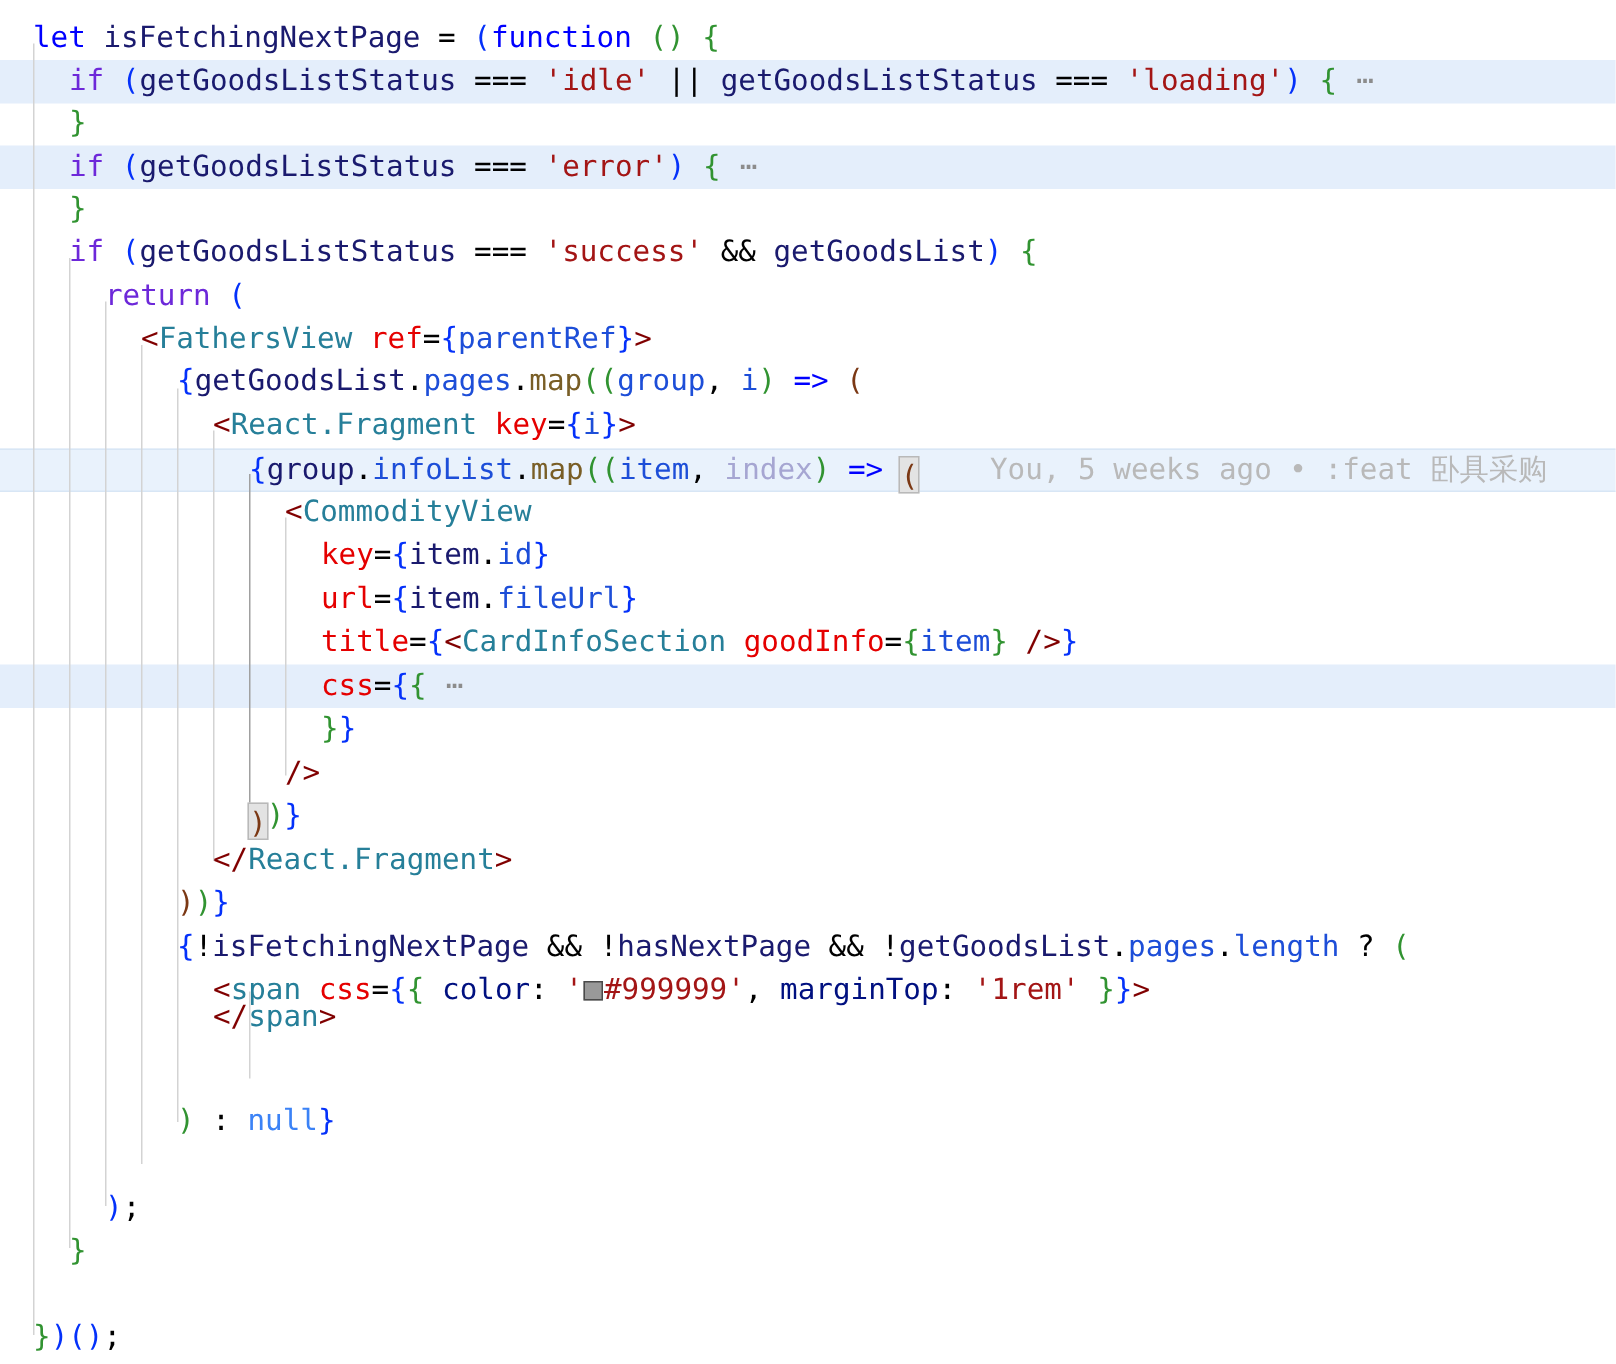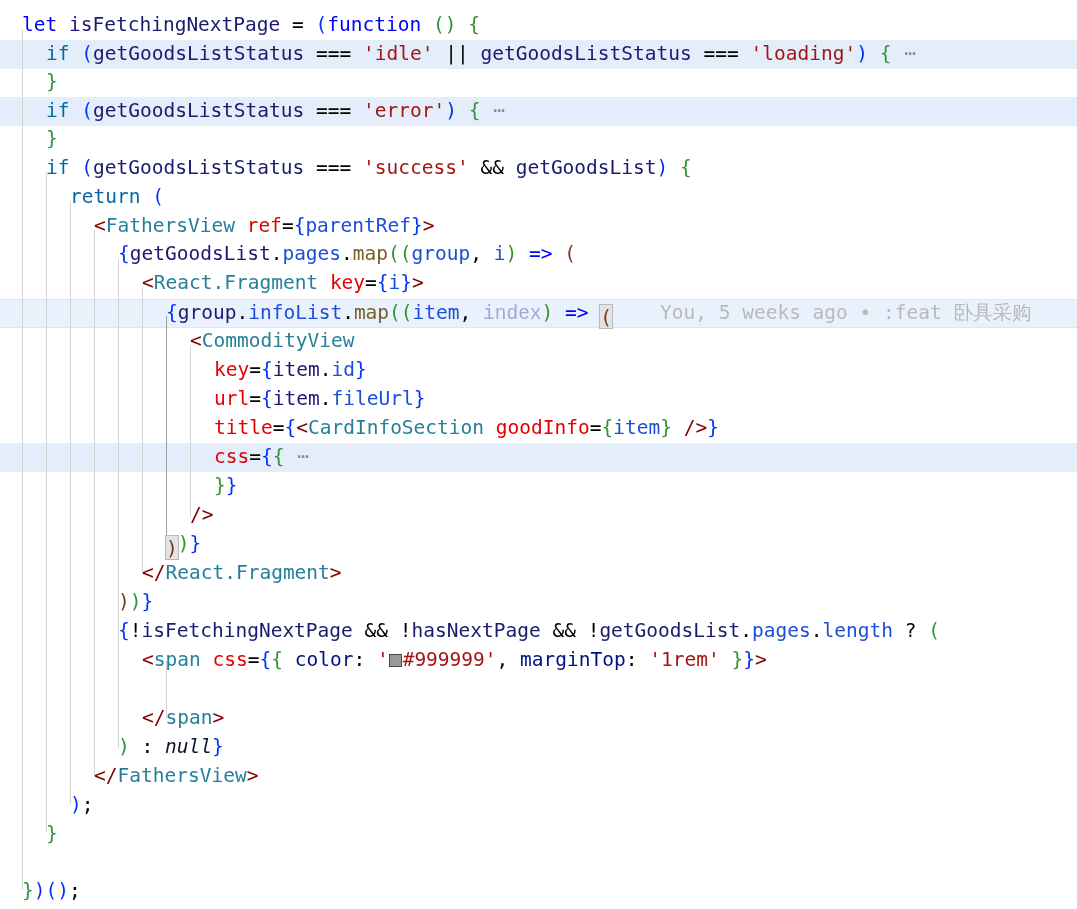--- a/index.html
+++ b/index.html
@@ -26,35 +26,35 @@
   .band{position:absolute;left:0;right:0;height:28.7px;background:#e4eefb;z-index:1;}
   
   .curline{position:absolute;left:0;right:0;height:28.7px;background:#e9f2fc;
            border-top:1px solid #d8e6f5;border-bottom:1px solid #d8e6f5;
            box-sizing:border-box;z-index:1;}
   
   .guide{position:absolute;width:1px;background:#d3d3d3;z-index:2;}
   .guide.active{background:#a0a0a0;width:1px;}
   
   .kw    {color:#0000ff;}            
-  .ctrl  {color:#0369a1;}            
+  .ctrl  {color:#6d28d9;}            
   .plain {color:#1a1a6e;}            
   .op    {color:#000000;}            
   .str   {color:#a31515;}            
   .punct {color:#000000;}            
   .brk1  {color:#0431fa;}            
   .brk2  {color:#319331;}            
   .brk3  {color:#7b3814;}            
   .tag   {color:#267f99;}            
   .tagpunct{color:#800000;}          
   .attr  {color:#e50000;text-align:right;}            
   .fn    {color:#795e26;}            
   .prop  {color:#1d4ed8;}            
-  .param {color:#a6a6d2;font-family:Liberation Mono, monospace;}            
-  .nul   {color:#0f172a;font-style:italic;}
+  .param {color:#a6a6d2;}            
+  .nul   {color:#3b82f6;}
   .cjk   {color:#8a8a8a;font-family:"DejaVu Sans","Liberation Sans",sans-serif;}
   .cssprop{color:#001080;}
   
   .fold{color:#8c8c8c;letter-spacing:1px;}
   
   .bmatch{display:inline-block;border:1px solid #b9b9b9;background:#e3e3e3;
           line-height:25px;height:25px;vertical-align:-5px;
           margin:0 -1px;padding:0 0px;box-sizing:border-box;}
   
   .swatch{display:inline-block;width:13px;height:13px;background:#999999;
@@ -127,25 +127,24 @@
 
   <div class="line" style="top:559px"><span class="code" style="left:142px"><span class="tagpunct">&lt;/</span><span class="tag">React.Fragment</span><span class="tagpunct">&gt;</span></span></div>
 
   <div class="line" style="top:588px"><span class="code" style="left:118px"><span class="brk3">)</span><span class="brk2">)</span><span class="brk1">}</span></span></div>
 
   <div class="line" style="top:617px"><span class="code" style="left:118px"><span class="brk1">{</span><span class="op">!</span><span class="plain">isFetchingNextPage</span><span class="op"> &amp;&amp; !</span><span class="plain">hasNextPage</span><span class="op"> &amp;&amp; !</span><span class="plain">getGoodsList</span><span class="op">.</span><span class="prop">pages</span><span class="op">.</span><span class="prop">length</span><span class="op"> ? </span><span class="brk2">(</span></span></div>
 
   <div class="line" style="top:646px"><span class="code" style="left:142px"><span class="tagpunct">&lt;</span><span class="tag">span</span><span class="op"> </span><span class="attr">css</span><span class="op">=</span><span class="brk1">{</span><span class="brk2">{</span><span class="op"> </span><span class="cssprop">color</span><span class="op">: </span><span class="str">'</span><span class="swatch"></span><span class="str">#999999</span><span class="str">'</span><span class="op">, </span><span class="cssprop">marginTop</span><span class="op">: </span><span class="str">'1rem'</span><span class="op"> </span><span class="brk2">}</span><span class="brk1">}</span><span class="tagpunct">&gt;</span></span></div>
 
 
-  <div class="line" style="top:704px"><span class="code" style="left:142px"><span class="tagpunct">&lt;/</span><span class="tag">span</span><span class="tagpunct">&gt;</span></span></div>
+  <div class="line" style="top:664px"><span class="code" style="left:142px"><span class="tagpunct">&lt;/</span><span class="tag">span</span><span class="tagpunct">&gt;</span></span></div>
 
   <div class="line" style="top:733px"><span class="code" style="left:118px"><span class="brk2">)</span><span class="op"> : </span><span class="nul">null</span><span class="brk1">}</span></span></div>
 
-  <div class="line" style="top:762px"><span class="code" style="left:94px"><span class="tagpunct">&lt;/</span><span class="tag">FathersView</span><span class="tagpunct">&gt;</span></span></div>
 
   <div class="line" style="top:791px"><span class="code" style="left:70px"><span class="brk1">)</span><span class="punct">;</span></span></div>
 
   <div class="line" style="top:820px"><span class="code" style="left:46px"><span class="brk2">}</span></span></div>
 
 
   <div class="line" style="top:877px"><span class="code" style="left:22px"><span class="brk2">}</span><span class="brk1">)</span><span class="brk1">()</span><span class="punct">;</span></span></div>
 
 </div>
 

